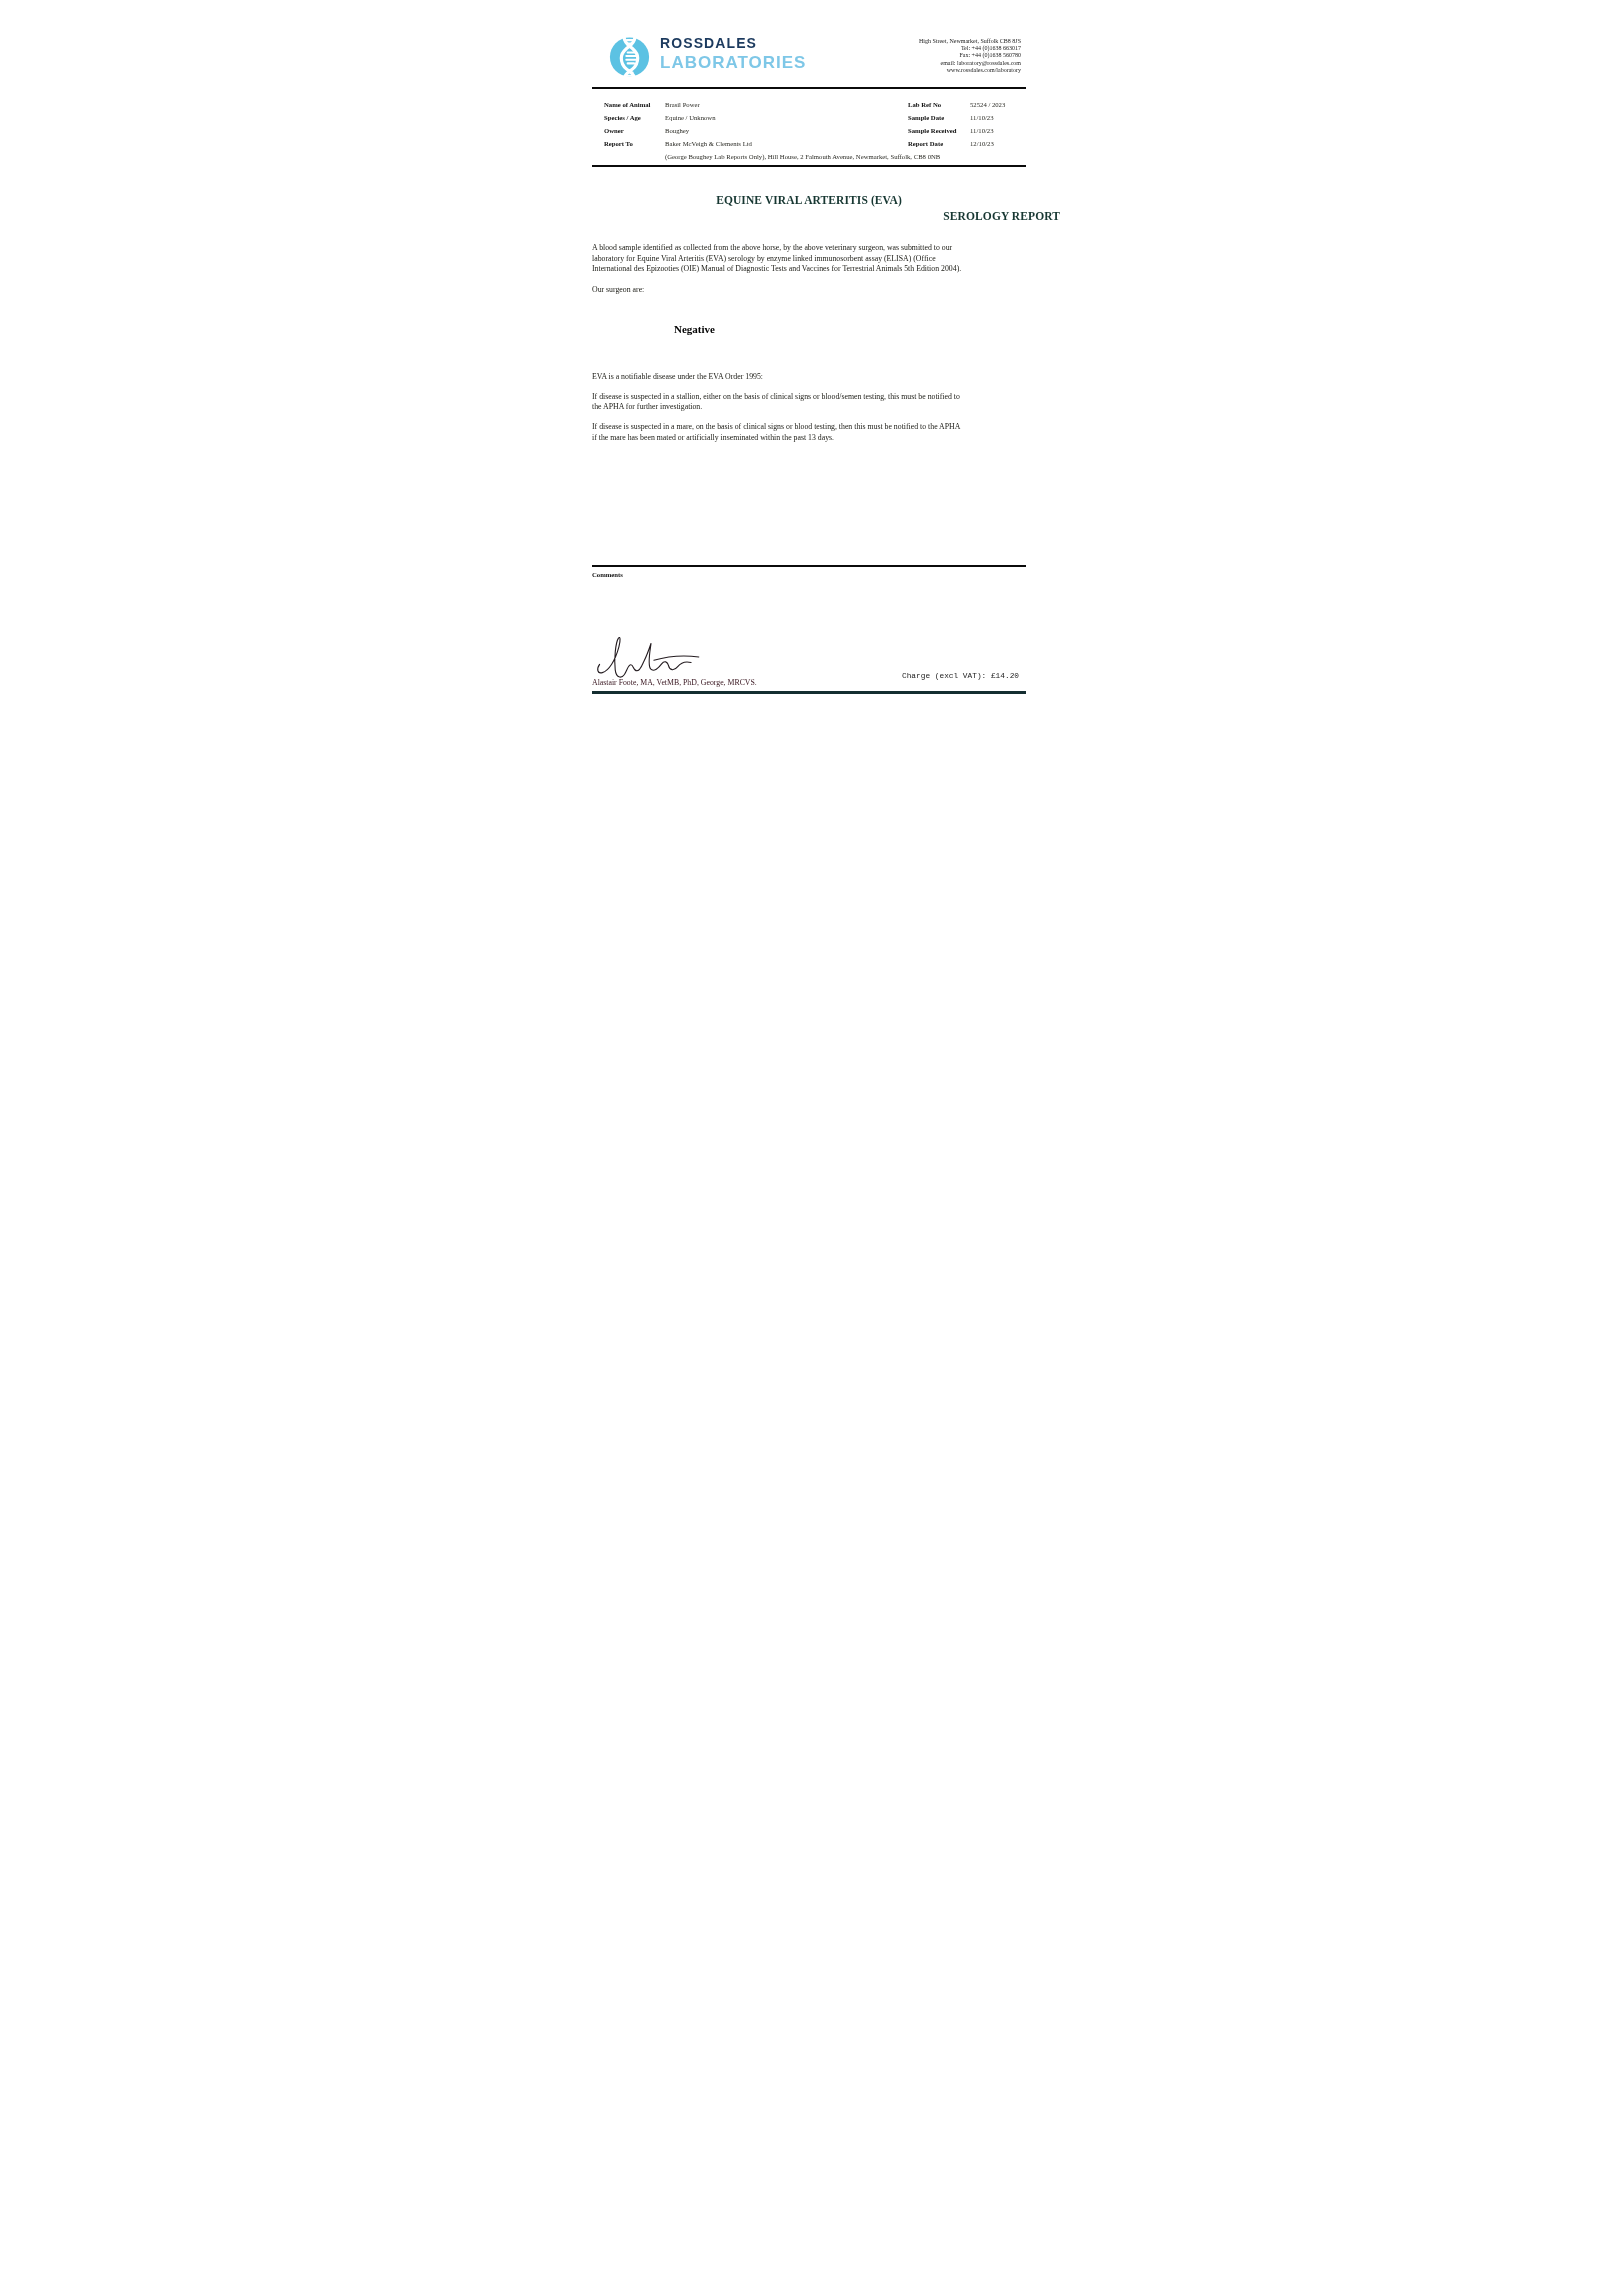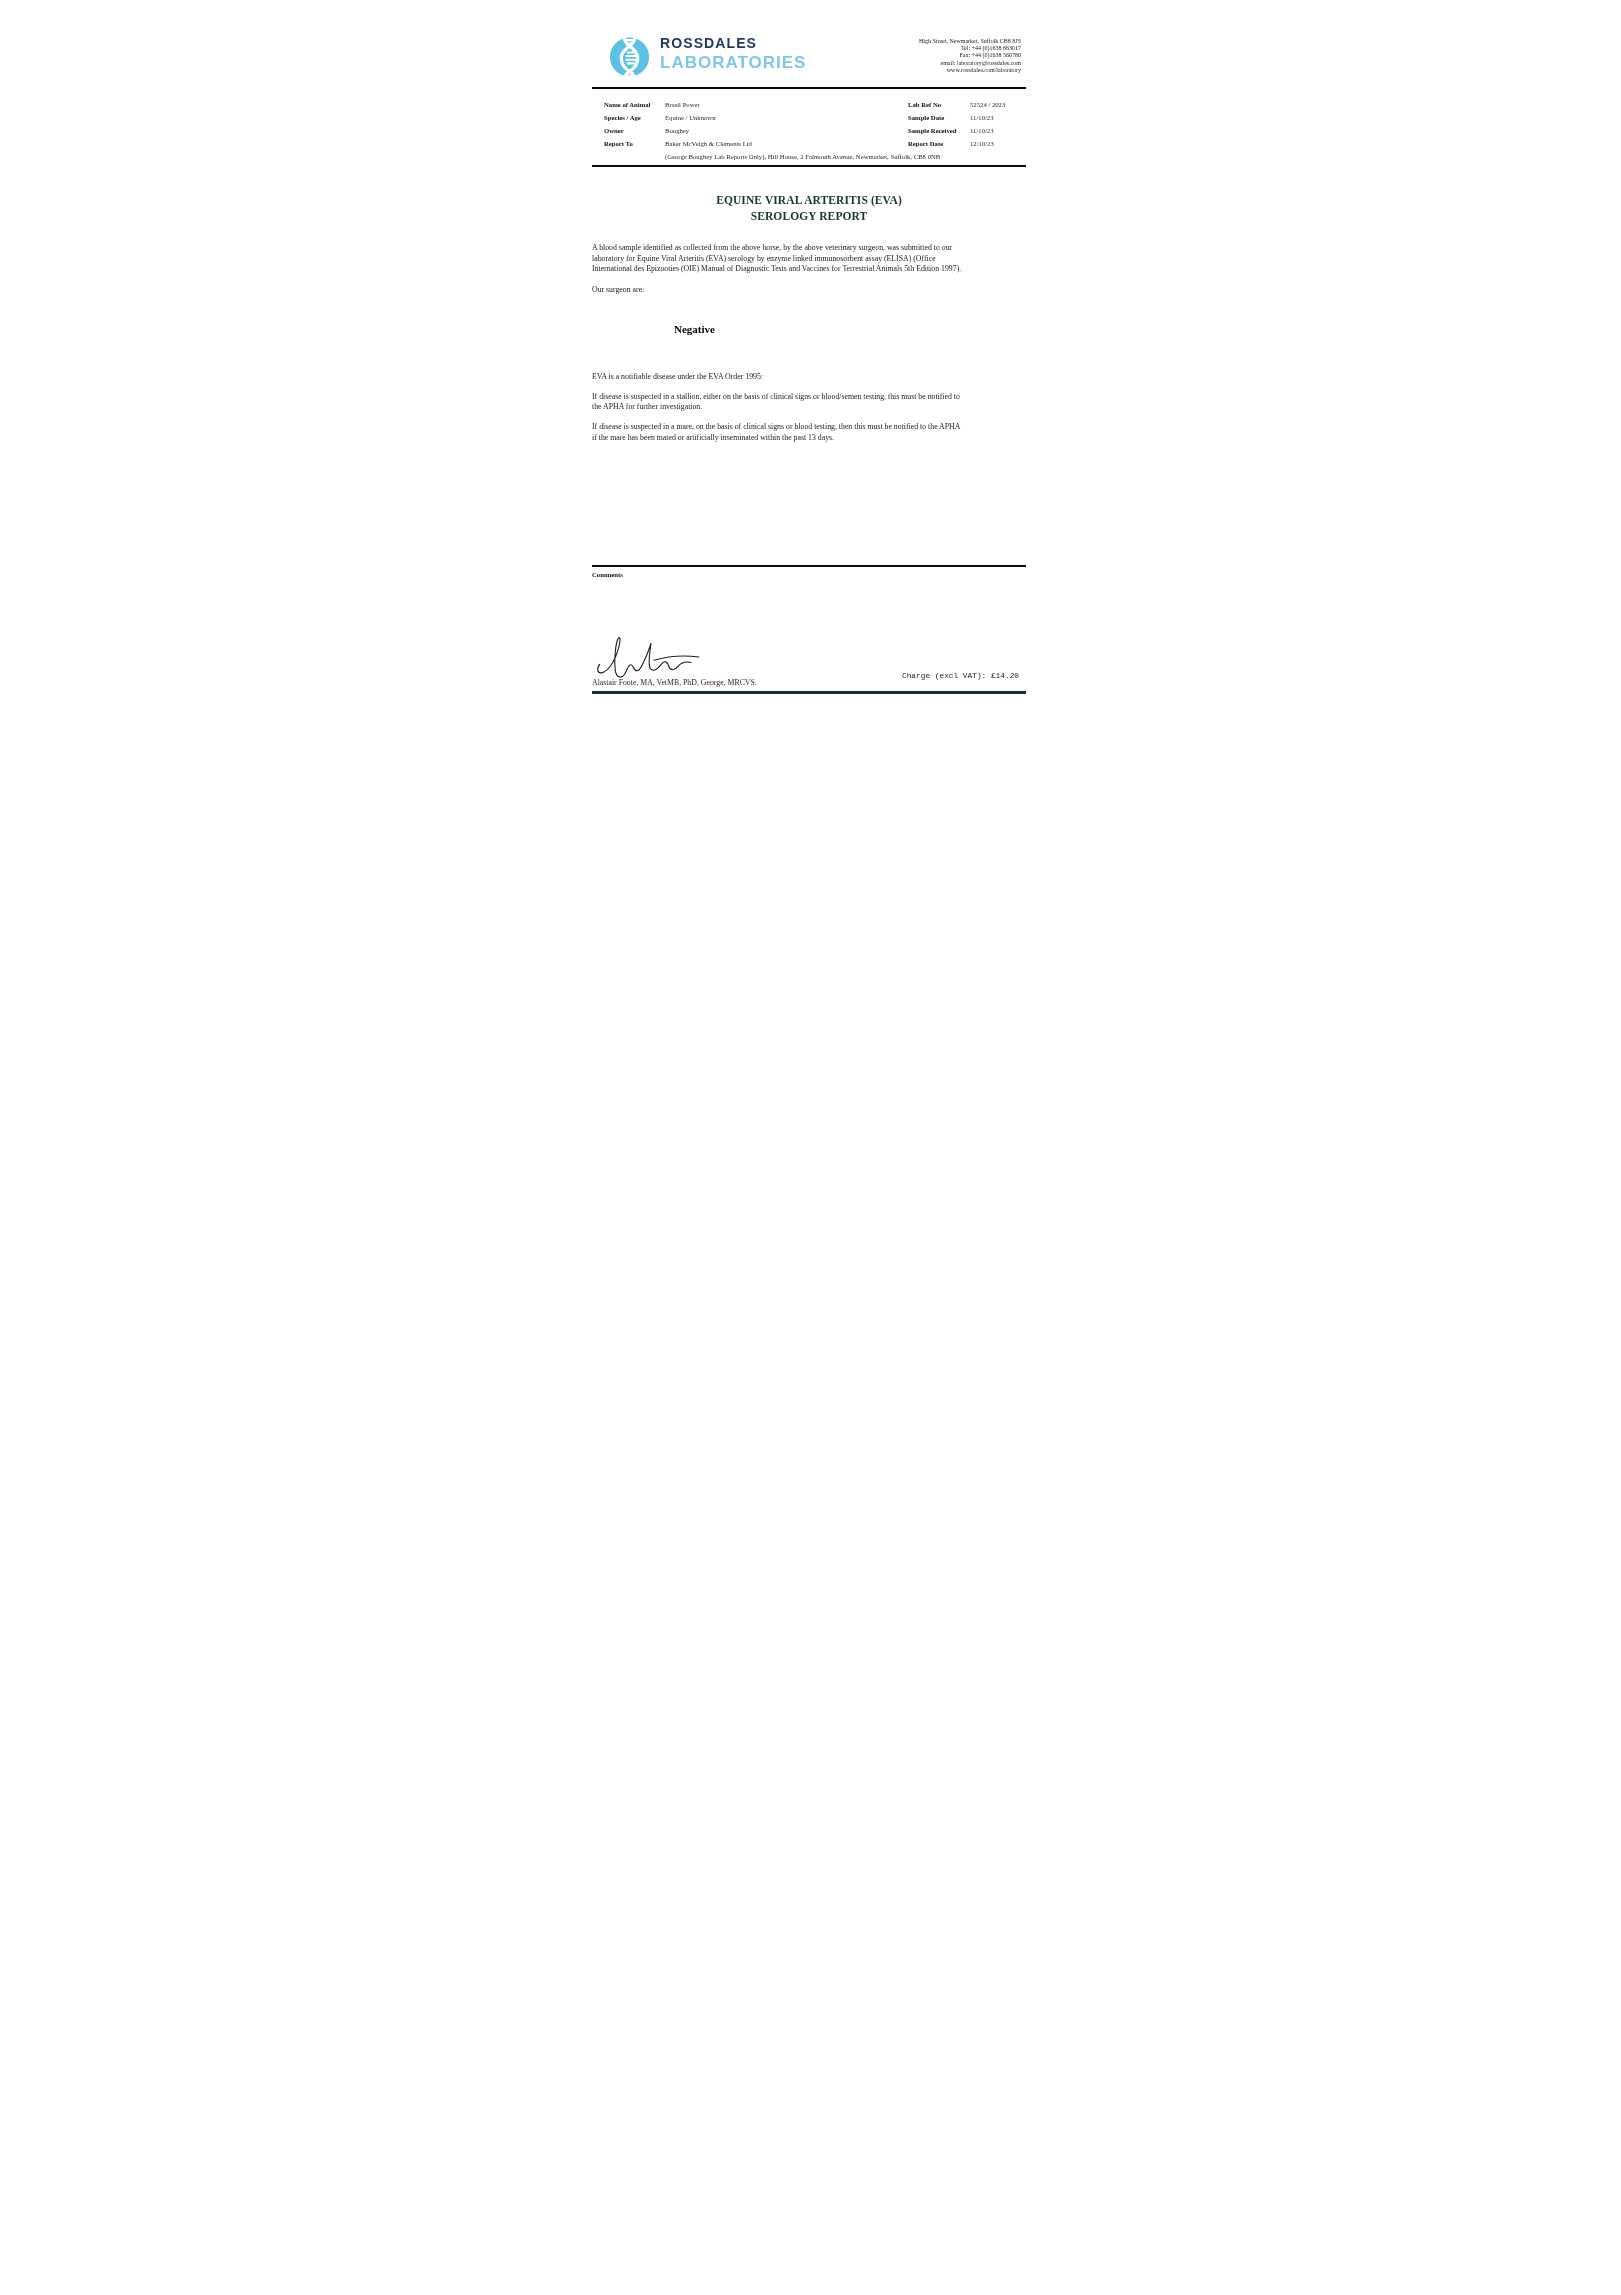--- a/index.html
+++ b/index.html
@@ -21,21 +21,21 @@
   .rule-1{top:87px;}
   .rule-2{top:165px;}
   
   .lbl{font-weight:700;font-size:6.7px;color:#111111;}
   .val{font-size:6.7px;color:#2c2c26;}
   .row-0{top:101px;} .row-1{top:114px;} .row-2{top:127px;} .row-3{top:140px;} .row-4{top:153px;}
   .lcol-lbl{left:46px;} .lcol-val{left:107px;}
   .rcol-lbl{left:350px;} .rcol-val{left:412px;}
   
   .title{left:0;width:502px;text-align:center;font-weight:700;font-size:11.5px;letter-spacing:0.1px;color:#173732;}
-  .title-1{top:194px;} .title-2{top:210px;}
+  .title-1{top:194px;} .title-2{top:210px;text-align:right;}
   
   .body-line{left:34px;font-size:7.8px;color:#20201a;}
   .intro-0{top:243px;} .intro-1{top:254px;} .intro-2{top:264px;}
   .results-intro{top:285px;}
   .result-value{left:116px;top:323px;font-size:11px;font-weight:700;color:#050505;}
   .notifiable{top:372px;}
   .stallion-0{top:392px;} .stallion-1{top:402px;}
   .mare-0{top:422px;} .mare-1{top:433px;}
   
   .rule-3{top:565px;}
@@ -101,21 +101,21 @@
   <div class="abs lbl rcol-lbl row-3">Report Date</div>
   <div class="abs val rcol-val row-3">12/10/23</div>
 
   <div class="abs rule rule-2"></div>
 
   <div class="abs title title-1">EQUINE VIRAL ARTERITIS (EVA)</div>
   <div class="abs title title-2">SEROLOGY REPORT</div>
 
   <div class="abs body-line intro-0">A blood sample identified as collected from the above horse, by the above veterinary surgeon, was submitted to our</div>
   <div class="abs body-line intro-1">laboratory for Equine Viral Arteritis (EVA) serology by enzyme linked immunosorbent assay (ELISA) (Office</div>
-  <div class="abs body-line intro-2">International des Epizooties (OIE) Manual of Diagnostic Tests and Vaccines for Terrestrial Animals 5th Edition 1997).</div>
+  <div class="abs body-line intro-2">International des Epizooties (OIE) Manual of Diagnostic Tests and Vaccines for Terrestrial Animals 5th Edition 2004).</div>
 
   <div class="abs body-line results-intro">Our surgeon are:</div>
 
   <div class="abs result-value">Negative</div>
 
   <div class="abs body-line notifiable">EVA is a notifiable disease under the EVA Order 1995:</div>
 
   <div class="abs body-line stallion-0">If disease is suspected in a stallion, either on the basis of clinical signs or blood/semen testing, this must be notified to</div>
   <div class="abs body-line stallion-1">the APHA for further investigation.</div>
 

